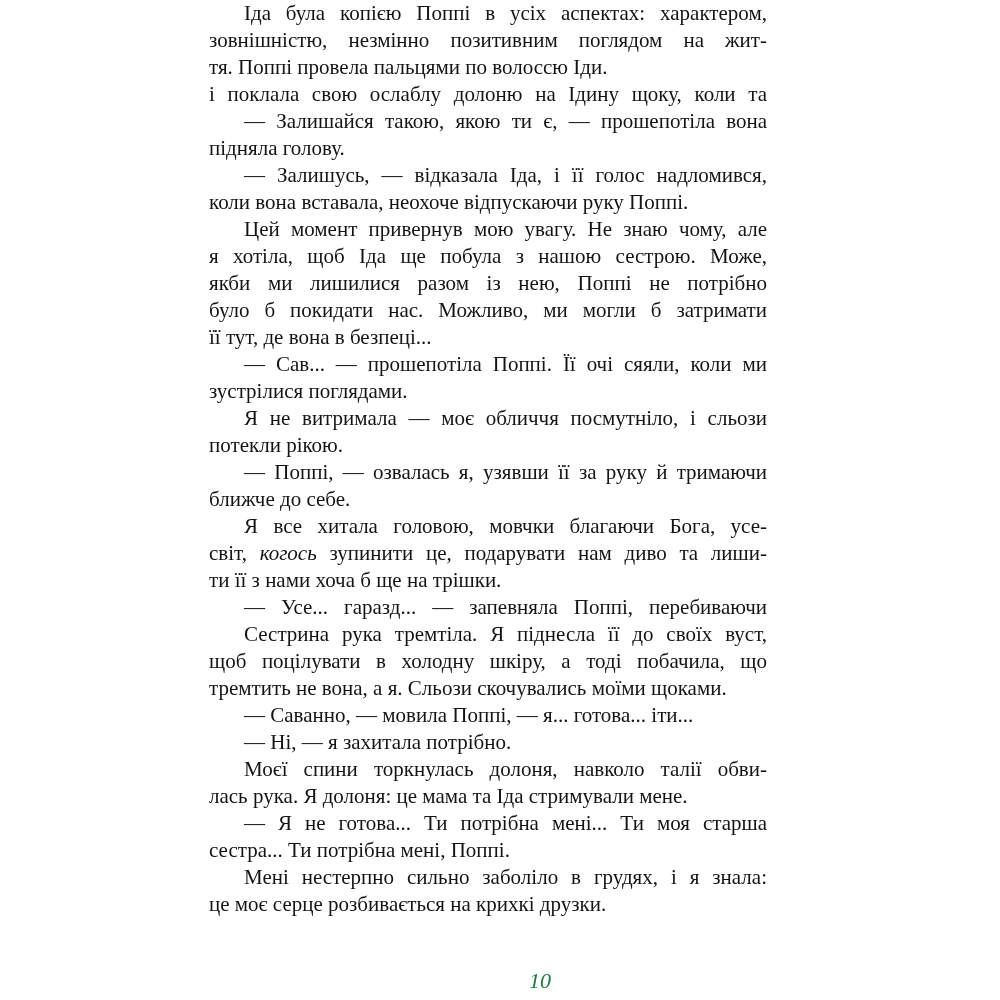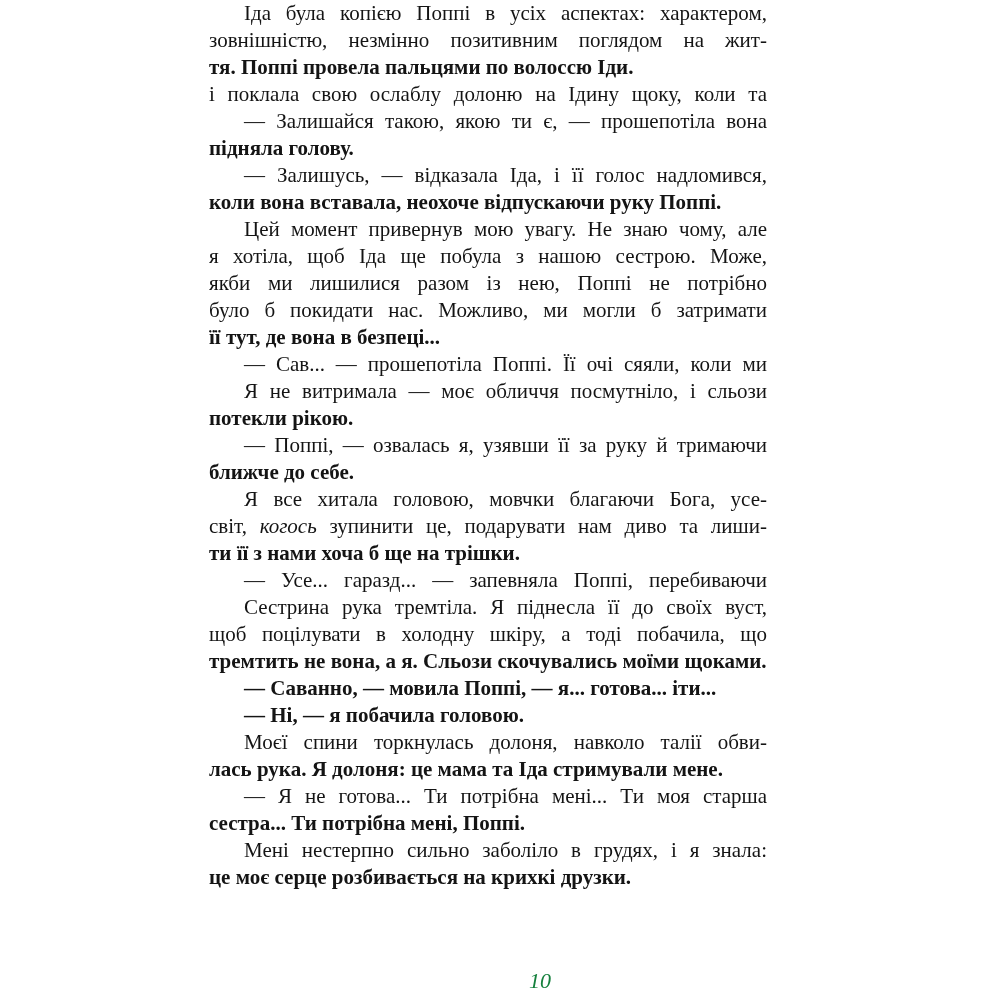--- a/index.html
+++ b/index.html
@@ -33,21 +33,20 @@
     text-align-last: justify;
     height: 27px;
     overflow: hidden;
   }
   .line.first {
     text-indent: 35px;
   }
   .line.last {
     text-align: left;
     text-align-last: auto;
-    font-weight: bold;
   }
   .italic {
     font-style: italic;
   }
   .page-number {
     position: absolute;
     left: 0;
     top: 967px;
     width: 1000px;
     text-align: center;
@@ -79,20 +78,21 @@
       </div>
       <div class="paragraph">
         <div class="line first"><span>Цей момент привернув мою увагу. Не знаю чому, але</span></div>
         <div class="line"><span>я хотіла, щоб Іда ще побула з нашою сестрою. Може,</span></div>
         <div class="line"><span>якби ми лишилися разом із нею, Поппі не потрібно</span></div>
         <div class="line"><span>було б покидати нас. Можливо, ми могли б затримати</span></div>
         <div class="line last"><span>її тут, де вона в безпеці...</span></div>
       </div>
       <div class="paragraph">
         <div class="line first"><span>— Сав... — прошепотіла Поппі. Її очі сяяли, коли ми</span></div>
+        <div class="line last"><span>зустрілися поглядами.</span></div>
       </div>
       <div class="paragraph">
         <div class="line first"><span>Я не витримала — моє обличчя посмутніло, і сльози</span></div>
         <div class="line last"><span>потекли рікою.</span></div>
       </div>
       <div class="paragraph">
         <div class="line first"><span>— Поппі, — озвалась я, узявши її за руку й тримаючи</span></div>
         <div class="line last"><span>ближче до себе.</span></div>
       </div>
       <div class="paragraph">
@@ -105,21 +105,21 @@
       </div>
       <div class="paragraph">
         <div class="line first"><span>Сестрина рука тремтіла. Я піднесла її до своїх вуст,</span></div>
         <div class="line"><span>щоб поцілувати в холодну шкіру, а тоді побачила, що</span></div>
         <div class="line last"><span>тремтить не вона, а я. Сльози скочувались моїми щоками.</span></div>
       </div>
       <div class="paragraph">
         <div class="line first last"><span>— Саванно, — мовила Поппі, — я... готова... іти...</span></div>
       </div>
       <div class="paragraph">
-        <div class="line first last"><span>— Ні, — я побачила головою.</span></div>
+        <div class="line first last"><span>— Ні, — я захитала потрібно.</span></div>
       </div>
       <div class="paragraph">
         <div class="line first"><span>Моєї спини торкнулась долоня, навколо талії обви-</span></div>
         <div class="line last"><span>лась рука. Я долоня: це мама та Іда стримували мене.</span></div>
       </div>
       <div class="paragraph">
         <div class="line first"><span>— Я не готова... Ти потрібна мені... Ти моя старша</span></div>
         <div class="line last"><span>сестра... Ти потрібна мені, Поппі.</span></div>
       </div>
       <div class="paragraph">

